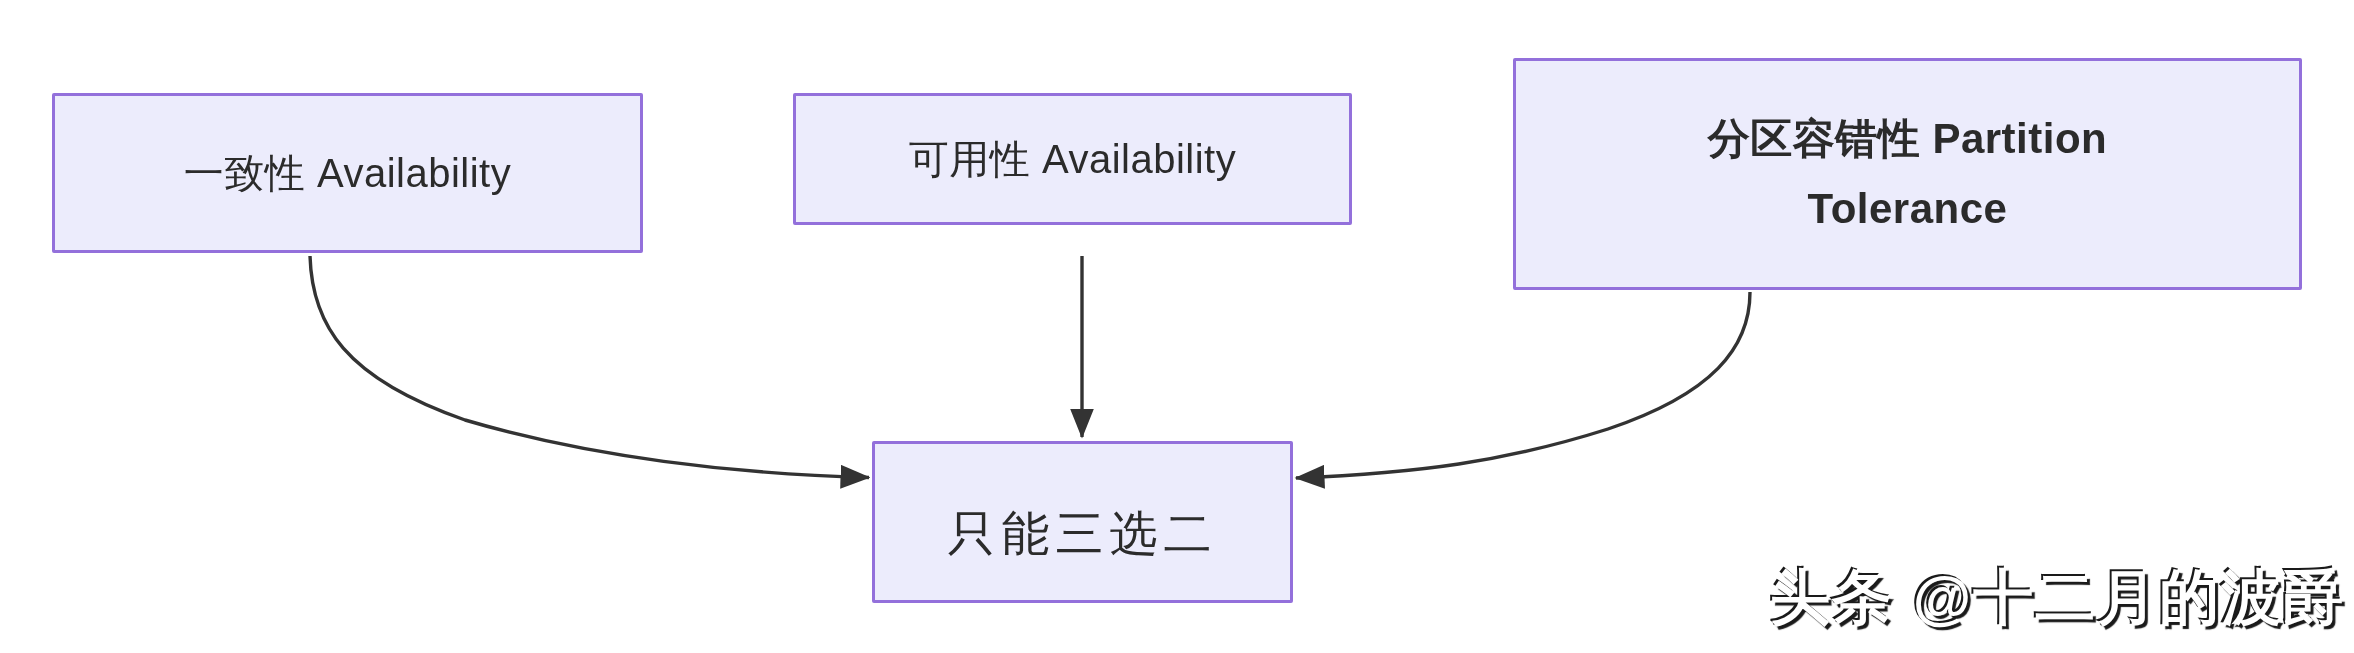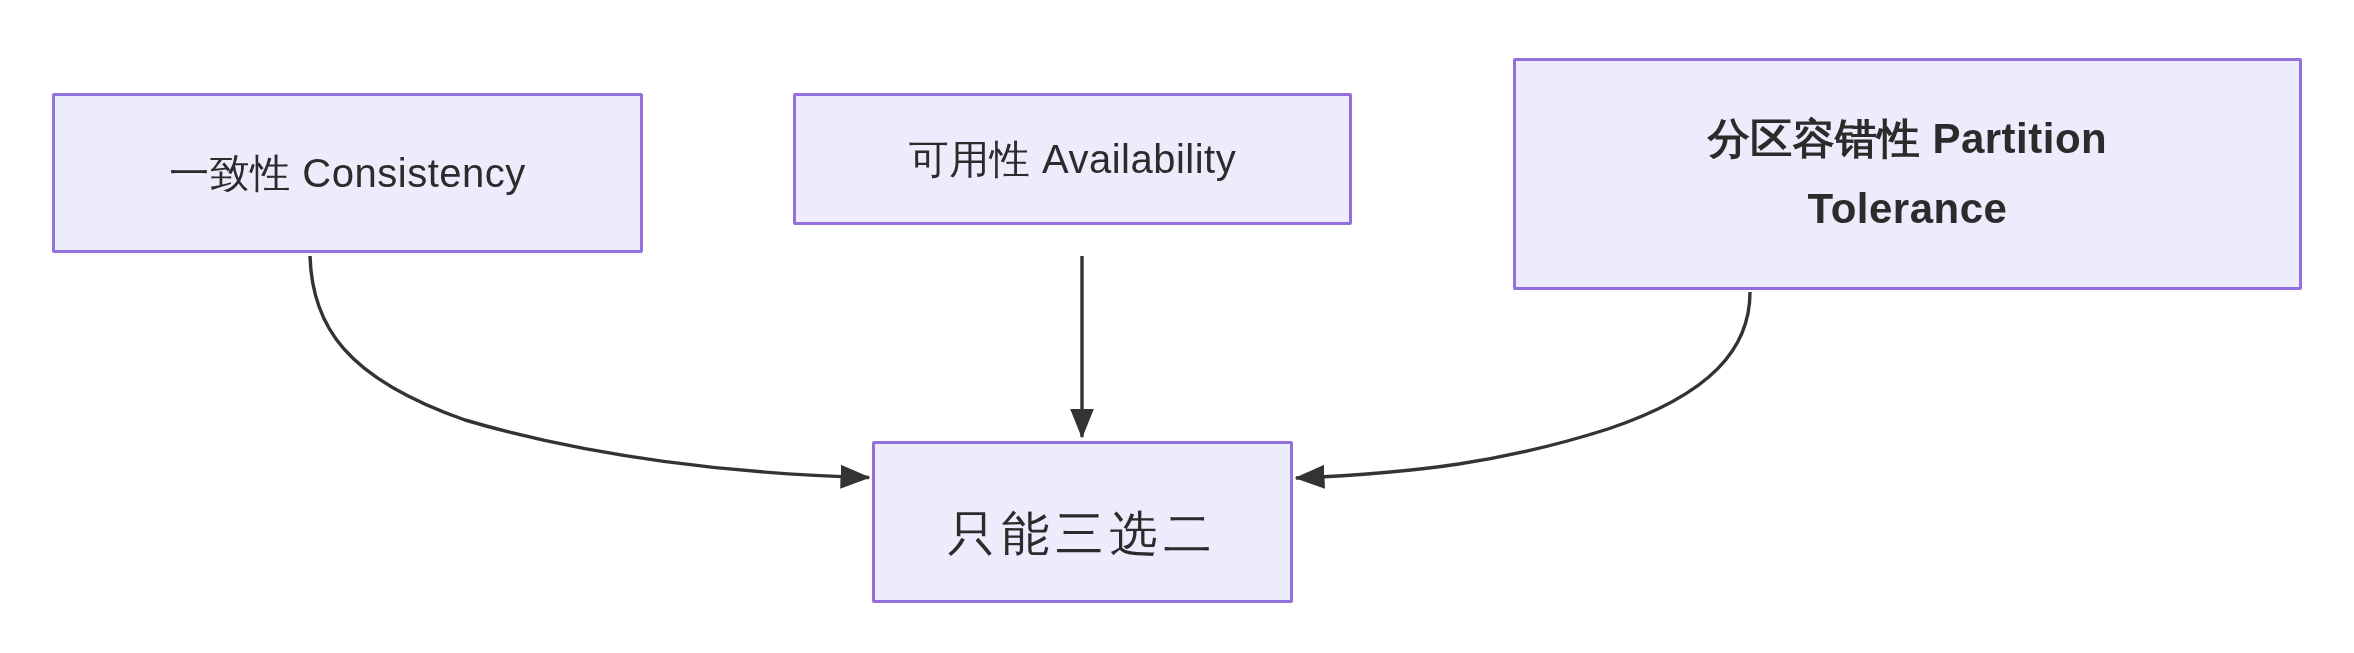--- a/index.html
+++ b/index.html
@@ -76,30 +76,31 @@
       <marker id="arrow" viewBox="0 0 10 8" refX="9.5" refY="4" markerWidth="30" markerHeight="24" markerUnits="userSpaceOnUse" orient="auto">
         <path class="arrowhead" d="M0,0 L10,4 L0,8 Z"></path>
       </marker>
     </defs>
     <path class="edge" d="M310,256 C312,325 345,378 465,420 C590,457 735,474 869,477.5" marker-end="url(#arrow)"></path>
     <path class="edge" d="M1082,256 L1082,437" marker-end="url(#arrow)"></path>
     <path class="edge" d="M1750,292 C1750,348 1712,394 1608,429 C1504,462 1418,473 1296,478" marker-end="url(#arrow)"></path>
   </svg>
 
   <div class="node node-consistency">
-    <span class="node-label">一致性 Consistency</span>
+    <span class="node-label">一致性 Availability</span>
   </div>
 
   <div class="node node-availability">
     <span class="node-label">可用性 Availability</span>
   </div>
 
   <div class="node node-partition">
     <span class="node-label">分区容错性 Partition
 Tolerance</span>
   </div>
 
   <div class="node node-picktwo">
     <span class="node-label">只能三选二</span>
   </div>
 
+  <div class="watermark">头条 @十二月的波爵</div>
 
 </div>
 
 </body></html>

